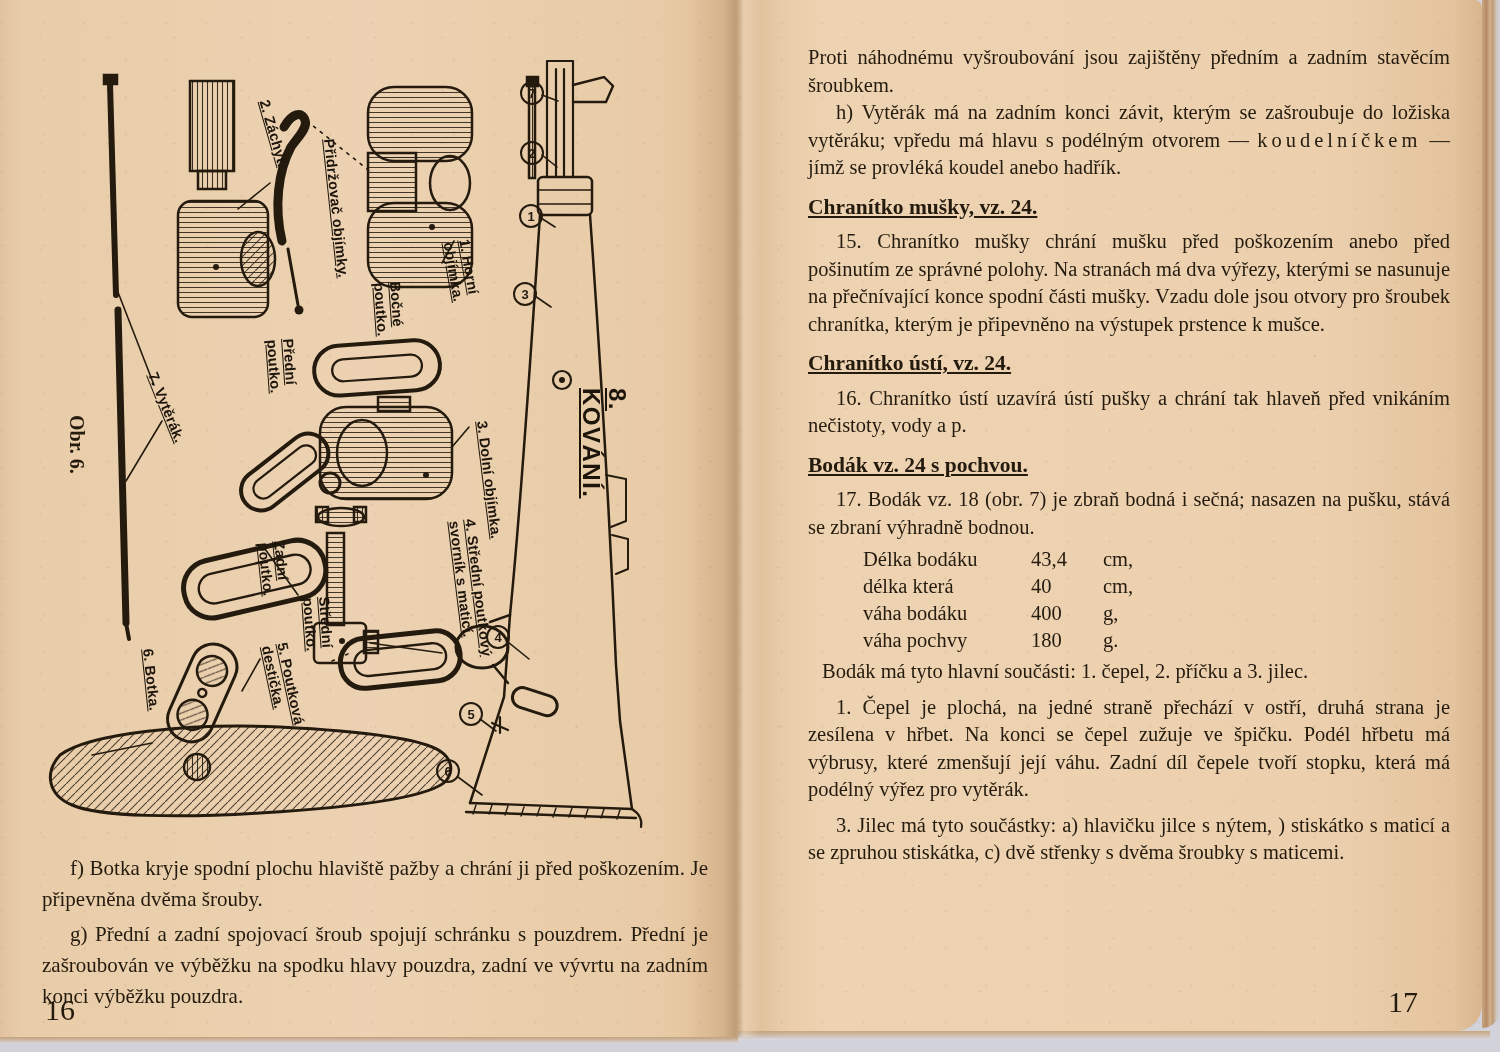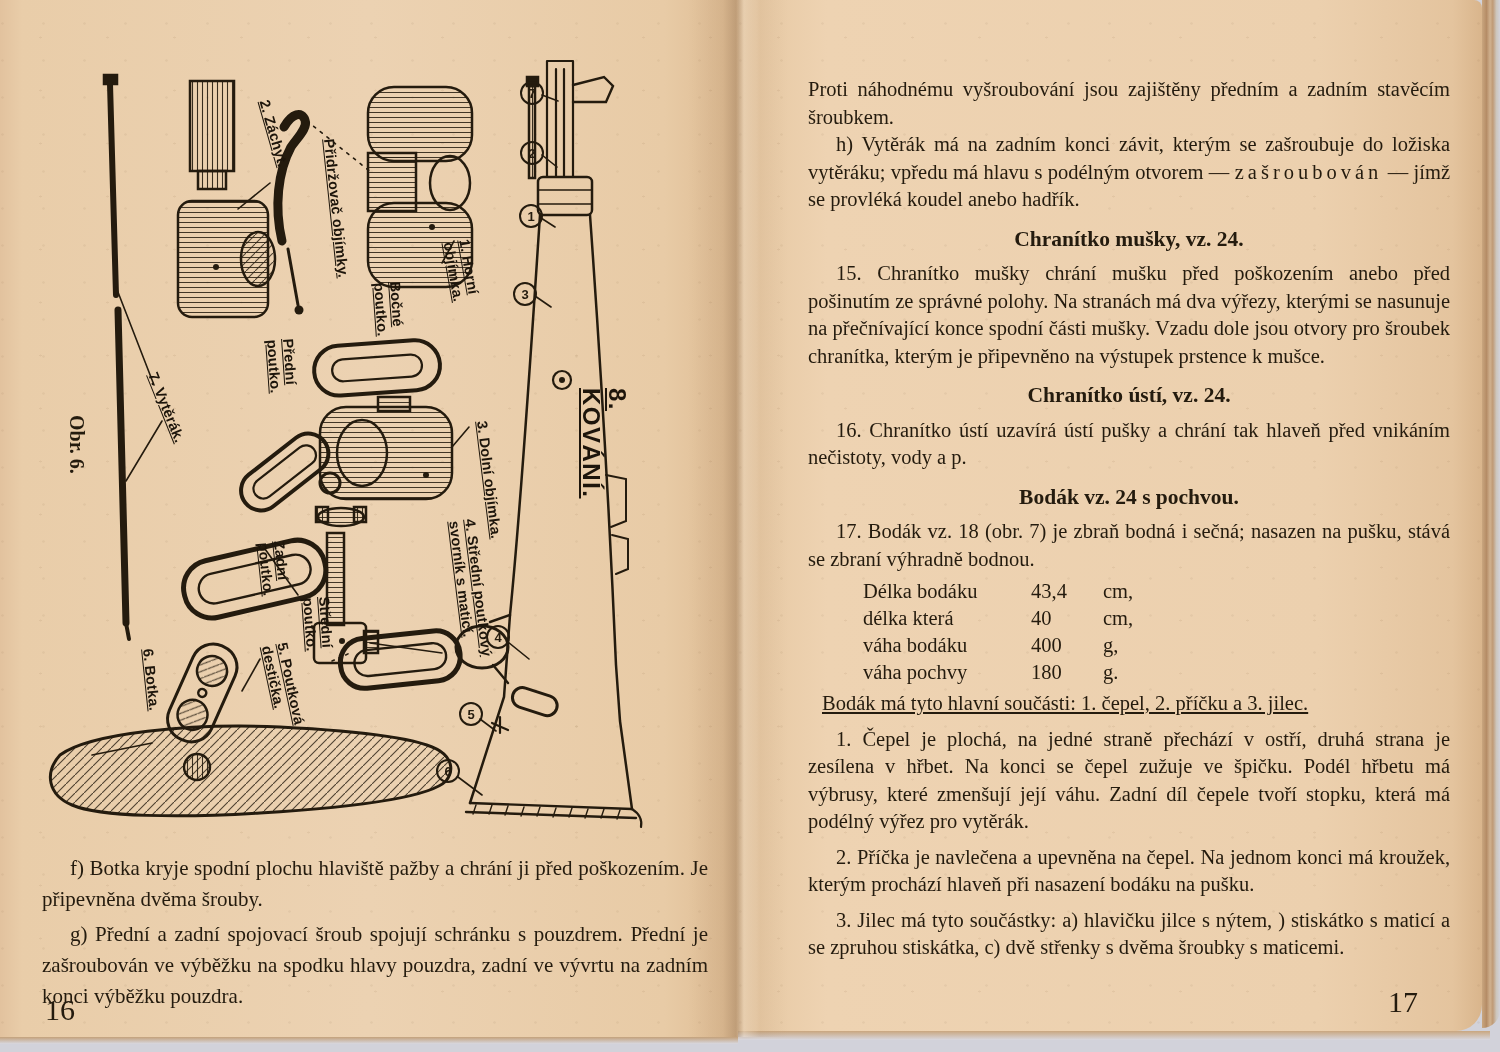--- a/index.html
+++ b/index.html
@@ -37,30 +37,30 @@
     border-bottom-right-radius:20px;
     background:linear-gradient(90deg,#c9a67f 0,#b58c66 25%,#d0b18f 45%,#bf9a76 60%,#cdc6bd 80%,#d2d2da 100%);
   }
   .edge-bottom-left{position:absolute;left:0;top:1037px;width:738px;height:7px;
     background:linear-gradient(180deg,#c3a17b,#d8d8e0);}
   .edge-bottom-right{position:absolute;left:738px;top:1031px;width:752px;height:9px;
     background:linear-gradient(180deg,#c9a67f,#d8d8e0);}
 
   
   .textcol{position:absolute;text-align:justify;}
-  .col-right{left:70px;top:44px;width:642px;font-size:20.5px;line-height:27.5px;margin-top:32px;}
+  .col-right{left:70px;top:44px;width:642px;font-size:20.5px;line-height:27.5px;}
   .col-left{left:42px;top:853px;width:666px;font-size:21px;line-height:31px;}
   p{margin:0;text-indent:28px;}
   p.flush{text-indent:0;}
-  p.small-indent{text-indent:14px;text-decoration:underline;}
+  p.small-indent{text-indent:14px;}
   .gap8{margin-top:8px;}
   .gap4{margin-top:4px;}
   b{font-weight:normal;}
   .spaced{letter-spacing:4px;}
-  .head{text-align:center;font-weight:bold;font-size:21.5px;margin:12px 0 7px 0;text-indent:0;}
+  .head{text-align:left;font-weight:bold;font-size:21.5px;margin:12px 0 7px 0;text-indent:0;text-decoration:underline;}
   .spec{margin:5px 0 3px 55px;line-height:27px;}
   .spec-row{display:flex;}
   .spec-label{width:168px;}
   .spec-val{width:72px;}
   .spec-unit{width:60px;}
   .pagenum{position:absolute;font-size:30px;}
   .pagenum-left{left:45px;top:993px;}
   .pagenum-right{left:650px;top:985px;}
 
   
@@ -241,21 +241,21 @@
   </div>
   <div class="pagenum pagenum-left">16</div>
 </div>
 
 <div class="page page-right">
   <div class="texture"></div>
 
   <div class="textcol col-right">
     <p class="flush">Proti náhodnému vyšroubování jsou zajištěny předním a zadním stavěcím šroubkem.</p>
 
-    <p><span>h)</span> <b>Vytěrák</b> <span>má na zadním konci závit, kterým se zašroubuje do ložiska vytěráku; vpředu má hlavu s podélným otvorem —</span> <span class="spaced">zašroubován</span> <span>— jímž se provléká koudel anebo hadřík.</span></p>
+    <p><span>h)</span> <b>Vytěrák</b> <span>má na zadním konci závit, kterým se zašroubuje do ložiska vytěráku; vpředu má hlavu s podélným otvorem —</span> <span class="spaced">koudelníčkem</span> <span>— jímž se provléká koudel anebo hadřík.</span></p>
 
 
     <div class="head">Chranítko mušky, vz. 24.</div>
 
     <p><b>15. Chranítko mušky</b> <span>chrání mušku před poškozením anebo před pošinutím ze správné polohy. Na stranách má dva výřezy, kterými se nasunuje na přečnívající konce spodní části mušky. Vzadu dole jsou otvory pro šroubek chranítka, kterým je připevněno na výstupek prstence k mušce.</span></p>
 
     <div class="head">Chranítko ústí, vz. 24.</div>
 
     <p><b>16.</b> <span>Chranítko ústí uzavírá ústí pušky a chrání tak hlaveň před vnikáním nečistoty, vody a p.</span></p>
 
@@ -283,21 +283,20 @@
         <span class="spec-label">váha pochvy</span>
         <span class="spec-val">180</span>
         <span class="spec-unit">g.</span>
       </div>
     </div>
 
     <p class="small-indent gap4">Bodák má tyto hlavní součásti: 1. čepel, 2. příčku a 3. jilec.</p>
 
     <p class="gap8"><span>1.</span> <b>Čepel</b> <span>je plochá, na jedné straně přechází v ostří, druhá strana je zesílena v hřbet. Na konci se čepel zužuje ve špičku. Podél hřbetu má výbrusy, které zmenšují její váhu. Zadní díl čepele tvoří stopku, která má podélný výřez pro vytěrák.</span></p>
 
-    <p class="gap8"><span>2.</span> <b>Příčka</b> <span>je navlečena a upevněna na čepel. Na jednom konci má kroužek, kterým prochází hlaveň při nasazení bodáku na pušku.</span></p>
 
     <p class="gap8"><span>3.</span> <b>Jilec</b> <span>má tyto součástky: a) hlavičku jilce s nýtem, ) stiskátko s maticí a se zpruhou stiskátka, c) dvě střenky s dvěma šroubky s maticemi.</span></p>
   </div>
 
   <div class="pagenum pagenum-right">17</div>
 </div>
 
 <div class="gutter"></div>
 <div class="edge-right"></div>
 <div class="edge-bottom-left"></div>

